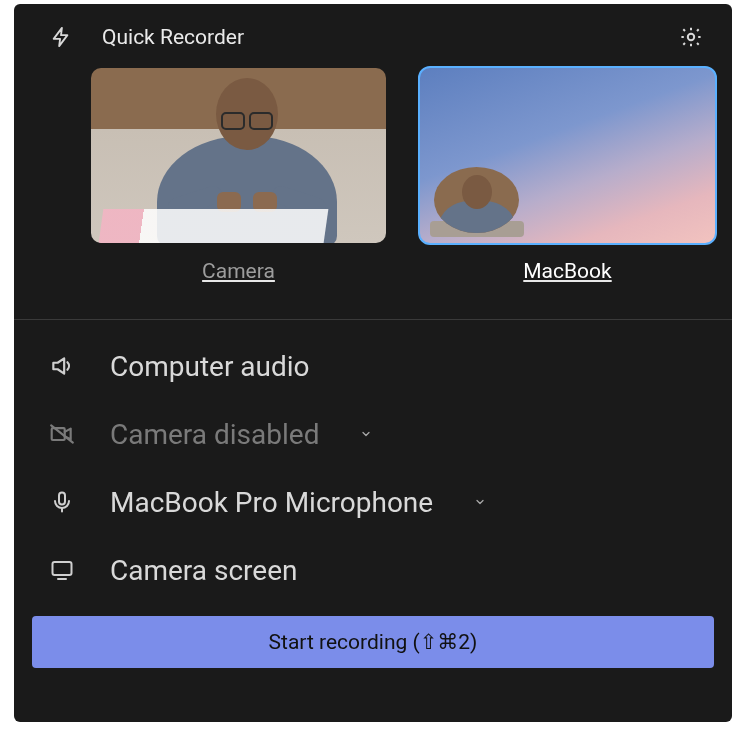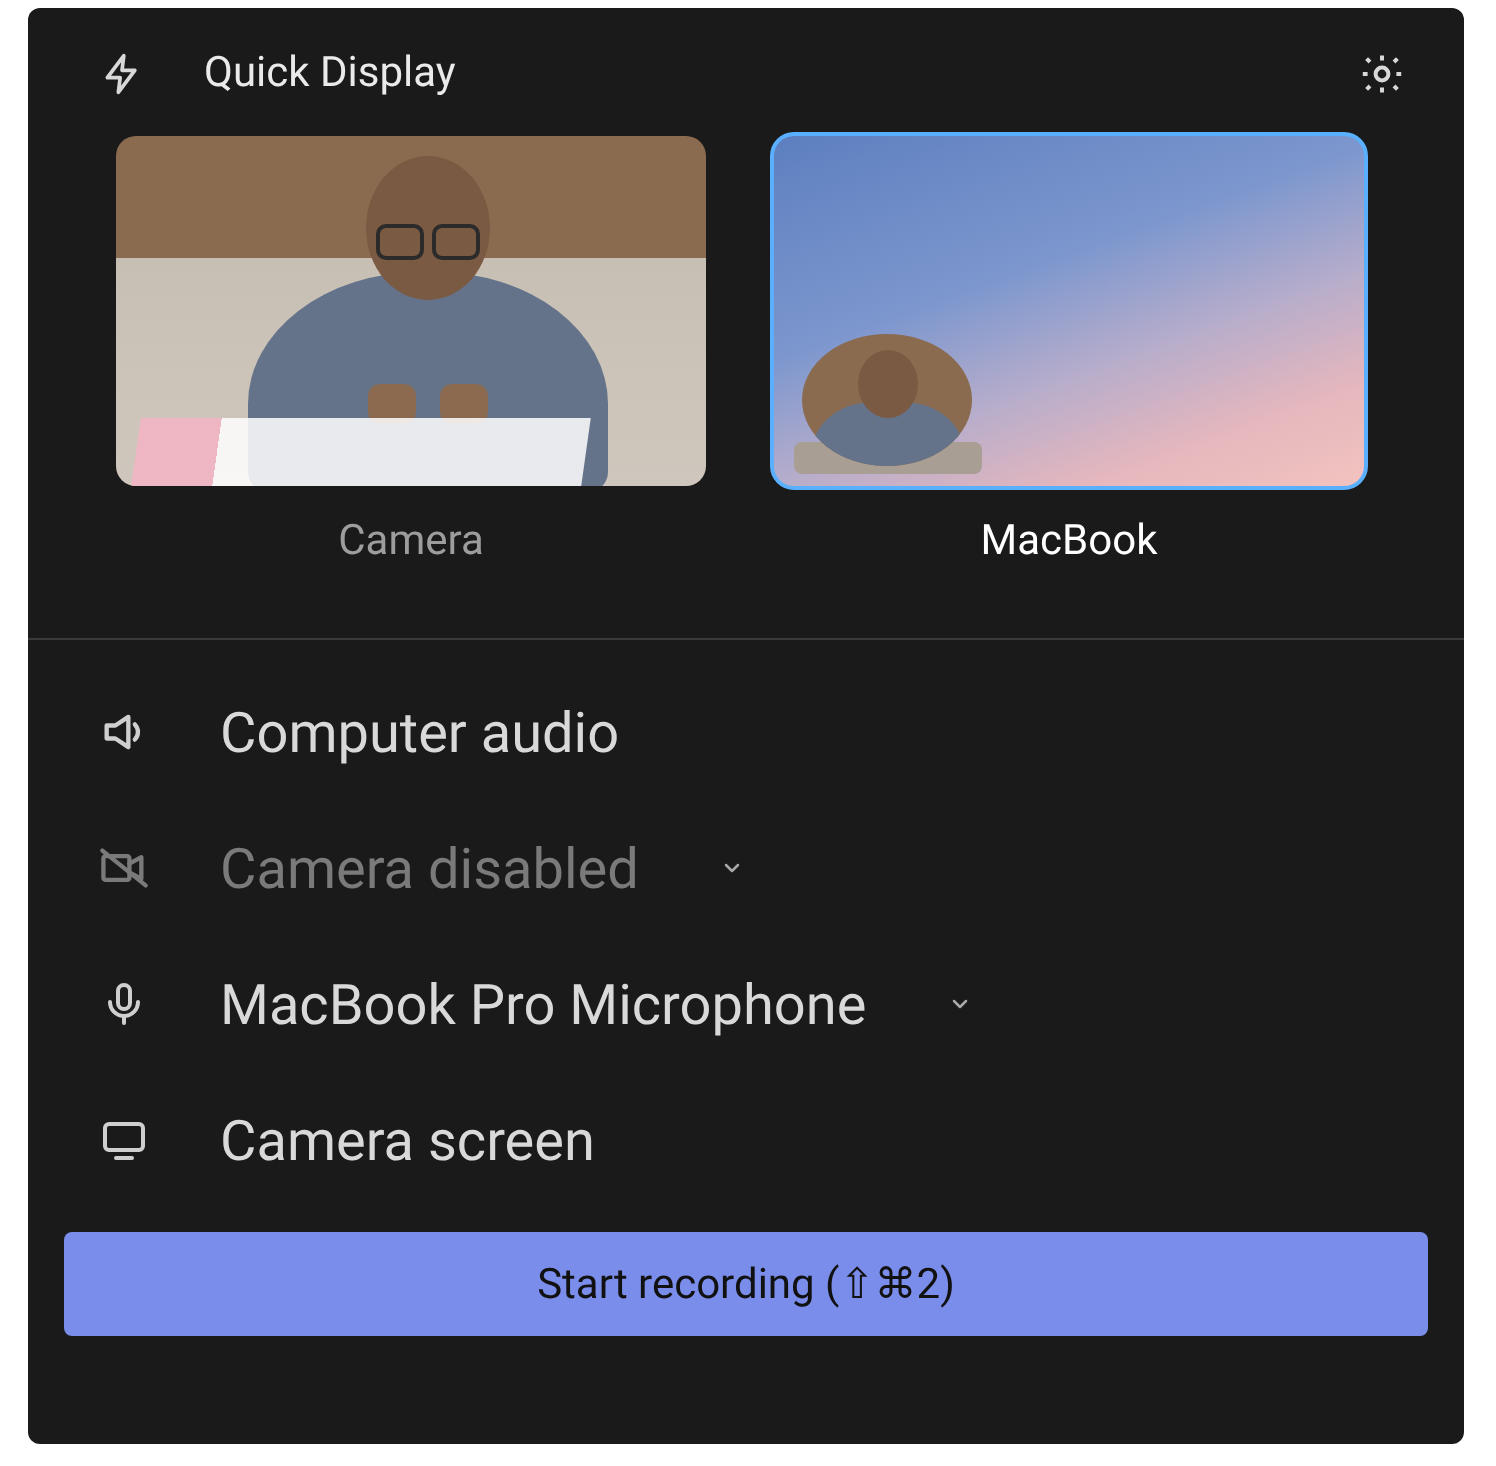--- a/index.html
+++ b/index.html
@@ -39,21 +39,22 @@
     height: 26px;
     display: flex;
     align-items: center;
     justify-content: center;
     color: #d8d8d8;
     cursor: pointer;
   }
   .modes {
     display: flex;
     gap: 34px;
-    padding: 0 60px 0 44px;
+    padding: 0 60px 0 77px;
+    text-decoration: underline;
   }
   .mode {
     flex: 1;
     display: flex;
     flex-direction: column;
     align-items: center;
     gap: 16px;
     cursor: pointer;
   }
   .thumb {
@@ -229,21 +230,21 @@
 <body>
 
 <div class="panel">
 
   <div class="header">
     <div class="icon-btn">
       <svg width="22" height="26" viewBox="0 0 24 24" fill="none" stroke="currentColor" stroke-width="2" stroke-linejoin="round" stroke-linecap="round">
           <path d="M13 2 4 14h7l-1 8 9-12h-7l1-8z"></path>
         </svg>
     </div>
-    <div class="title">Quick Display</div>
+    <div class="title">Quick Recorder</div>
     <div class="icon-btn">
       <svg width="24" height="24" viewBox="0 0 24 24" fill="none" stroke="currentColor" stroke-width="2">
         <circle cx="12" cy="12" r="3.2"></circle>
         <path d="M12 2.8v2.4M12 18.8v2.4M4.8 12H2.4M21.6 12h-2.4M6 6l-1.7-1.7M19.7 19.7 18 18M18 6l1.7-1.7M4.3 19.7 6 18"></path>
       </svg>
     </div>
   </div>
 
   <div class="modes">
     <div class="mode">

